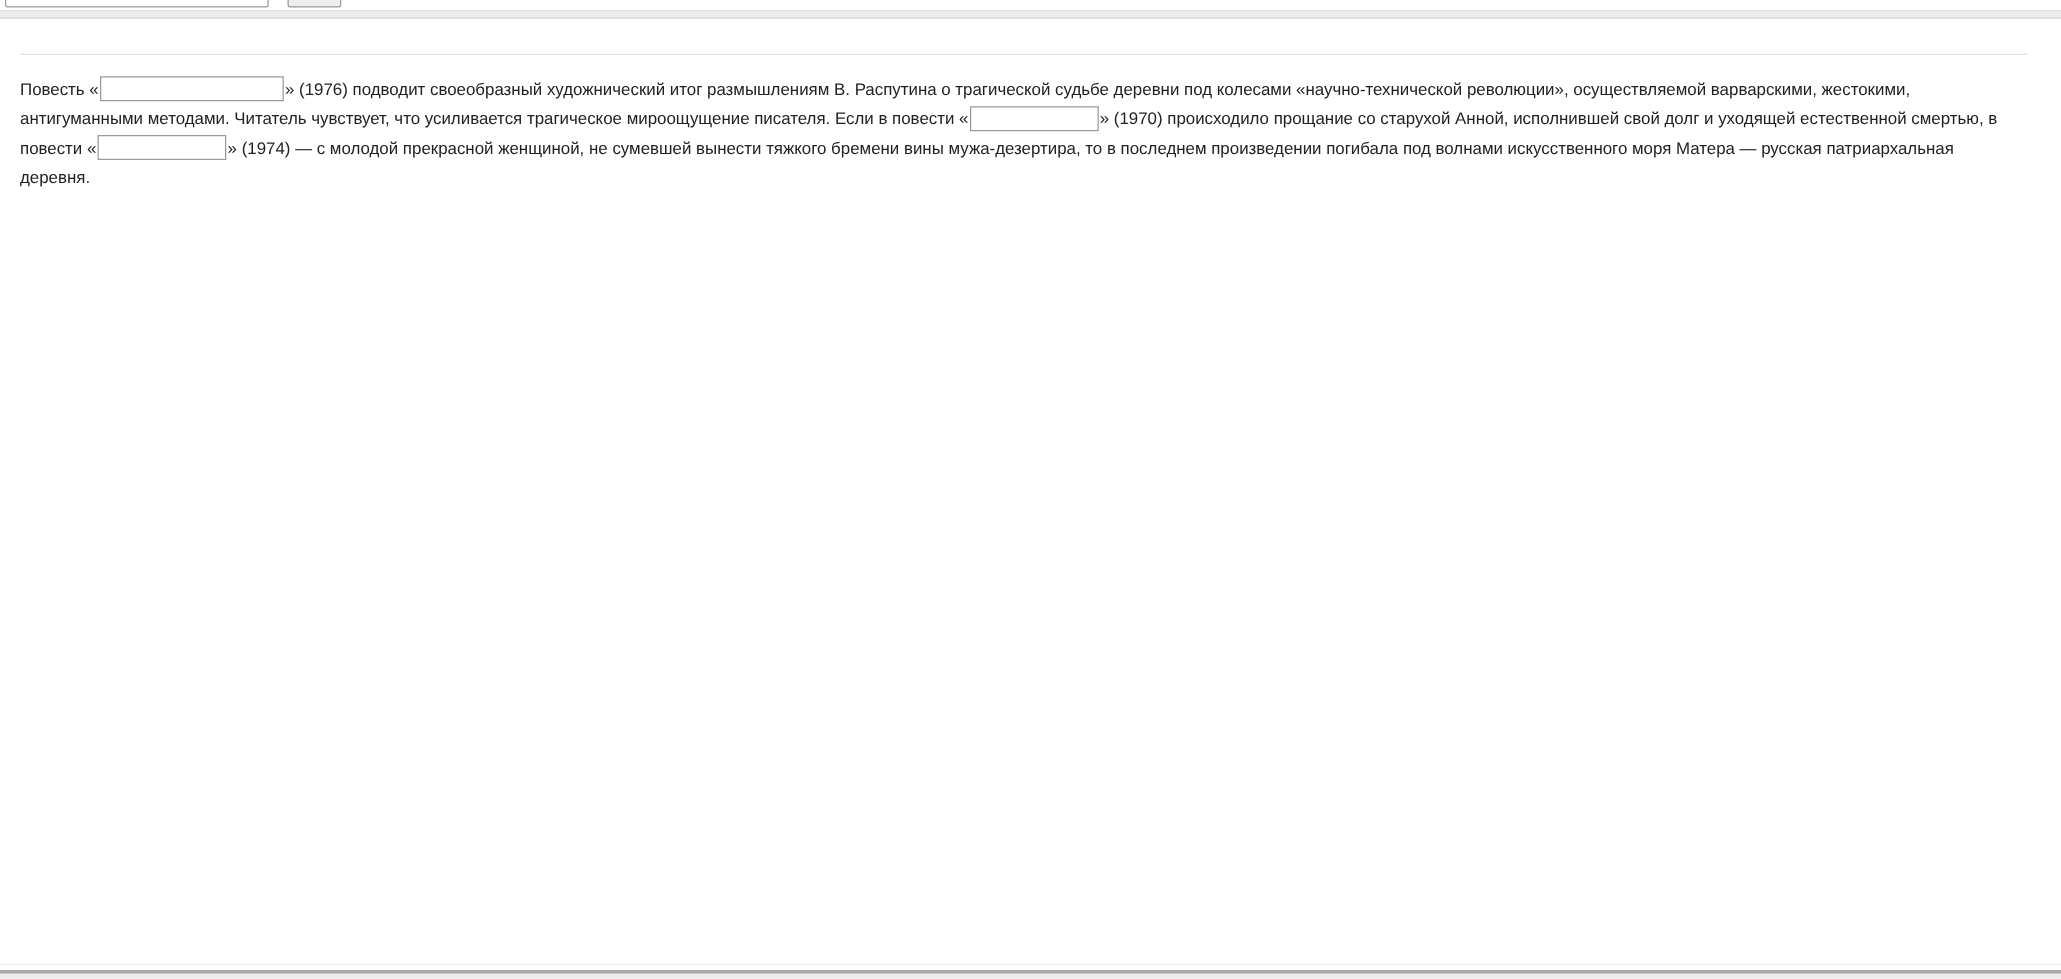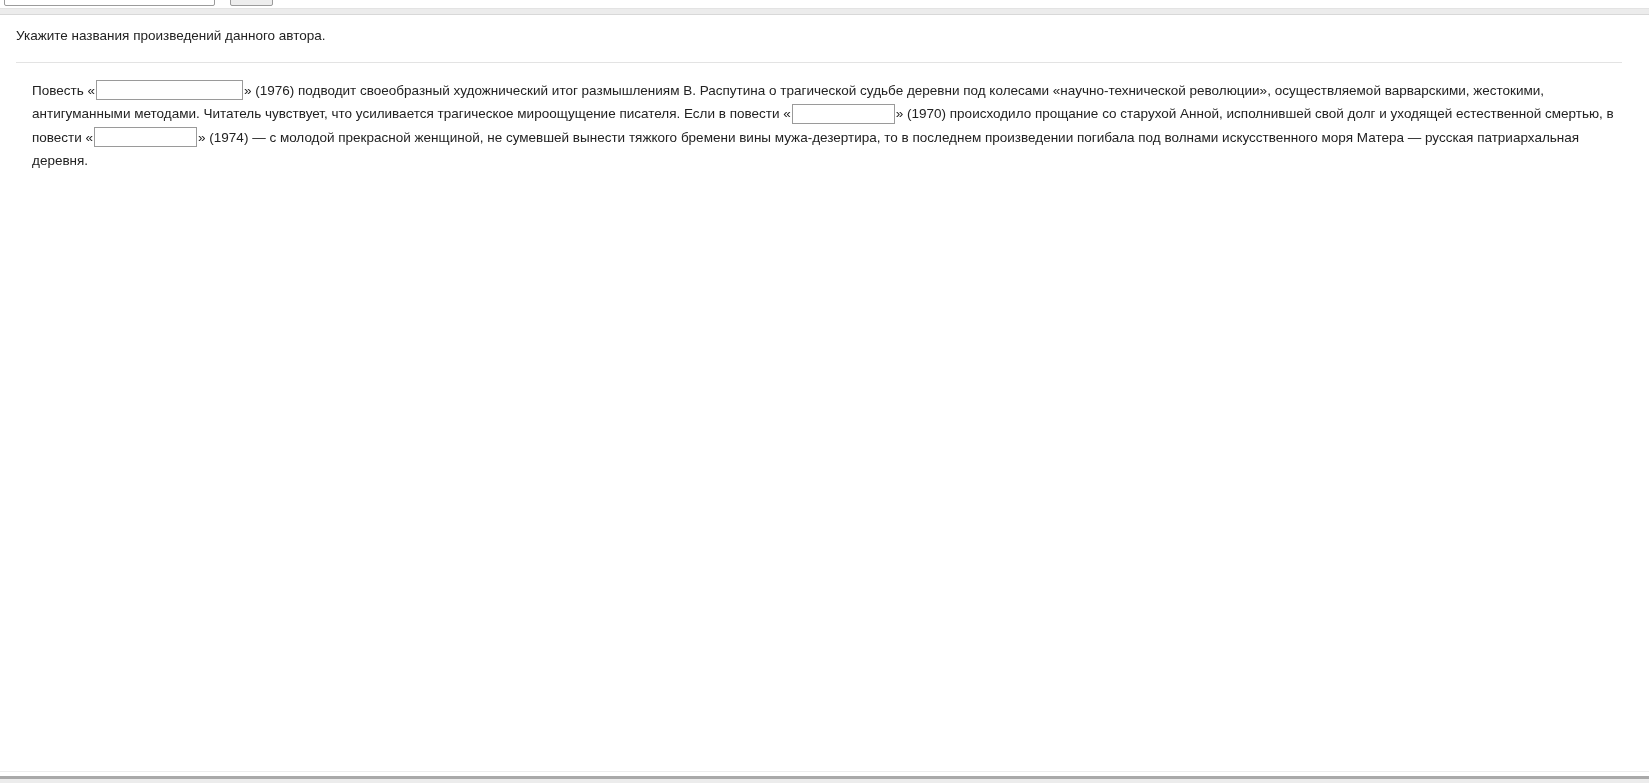--- a/index.html
+++ b/index.html
@@ -75,21 +75,21 @@
     margin: 0;
     padding: 3px 0 0 0;
     color: #222222;
   }
   .rule {
     border: none;
     border-top: 1px solid #e3e3e3;
     margin: 18px 0 0 0;
   }
   .para {
-    margin: 16px 0 0 16px;
+    margin: 16px 0 0 0;
     font-size: 13.5px;
     line-height: 23px;
     color: #222222;
     max-width: 1600px;
   }
   .blank {
     height: 20px;
     border: 1px solid #9a9a9a;
     background: #ffffff;
     box-sizing: border-box;
@@ -129,21 +129,20 @@
 <body>
 
 <div class="top-strip">
   <input type="text" class="toolbar-input" value="" style="">
   <button class="toolbar-button"></button>
 </div>
 
 <div class="divider-band"></div>
 
 <div class="content">
-  <p class="prompt">Укажите названия произведений данного автора.</p>
 
   <hr class="rule">
 
   <p class="para"><span>Повесть  «</span><input type="text" class="blank w-lg" value="" style=""><span>» (1976) подводит своеобразный художнический итог размышлениям В. Распутина о трагической судьбе деревни под колесами «научно-технической революции», осуществляемой варварскими, жестокими, антигуманными методами. Читатель чувствует, что усиливается трагическое мироощущение писателя. Если в повести «</span><input type="text" class="blank w-sm" value="" style=""><span>» (1970) происходило прощание со старухой Анной, исполнившей свой долг и уходящей естественной смертью, в повести «</span><input type="text" class="blank w-sm" value="" style=""><span>» (1974) — с молодой прекрасной женщиной, не сумевшей вынести тяжкого бремени вины мужа-дезертира, то в последнем произведении погибала под волнами искусственного моря Матера — русская патриархальная деревня.</span></p>
 </div>
 
 <div class="bottom-faint-line"></div>
 <div class="bottom-band"></div>
 <div class="bottom-bg"></div>
 

